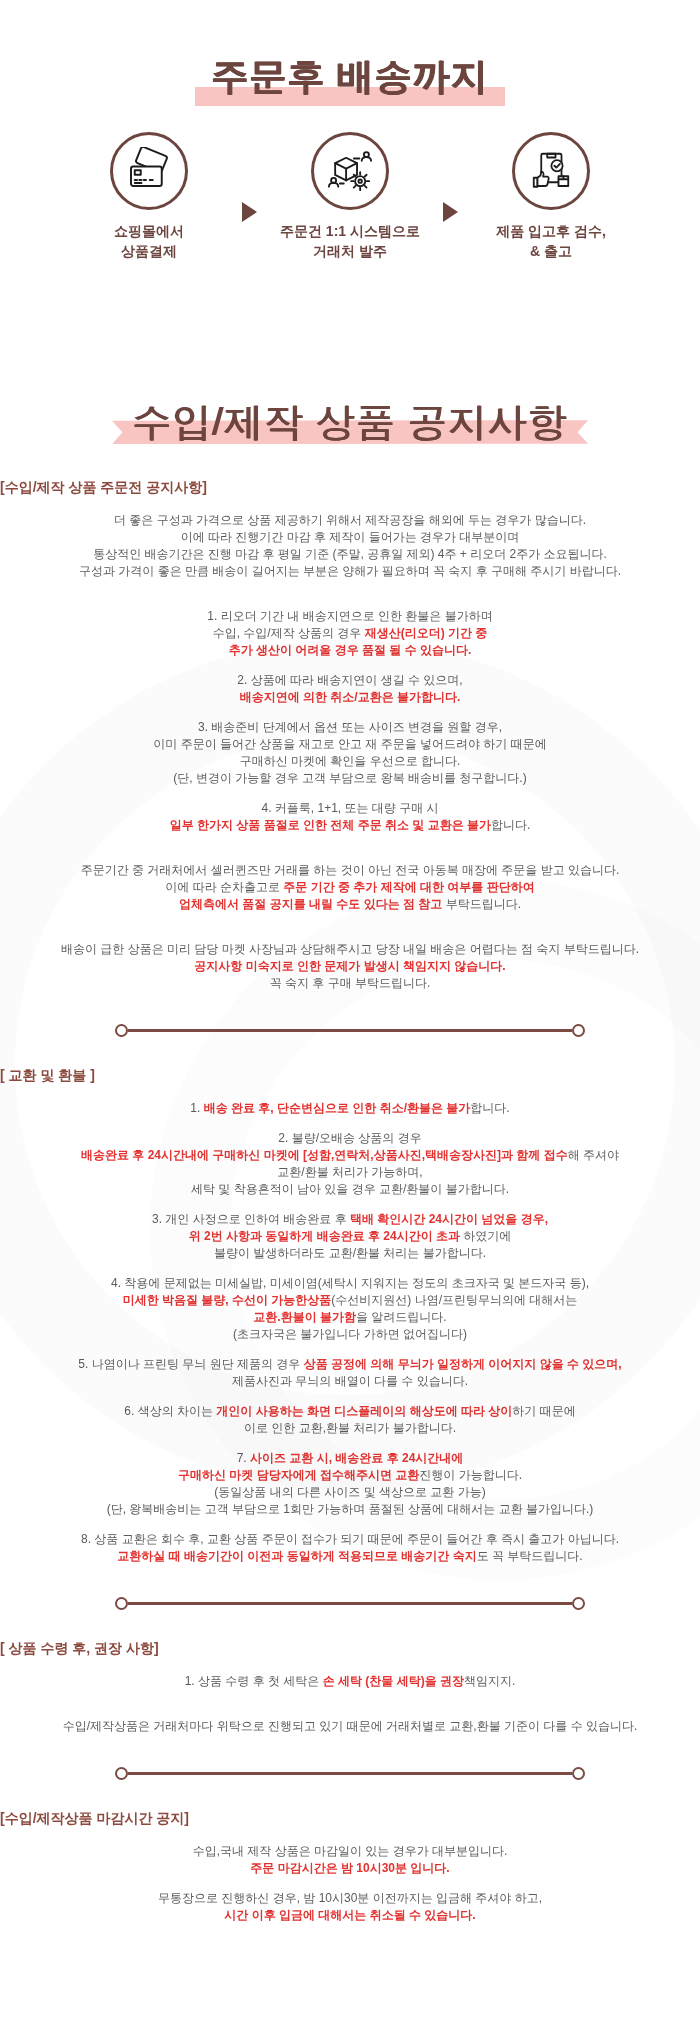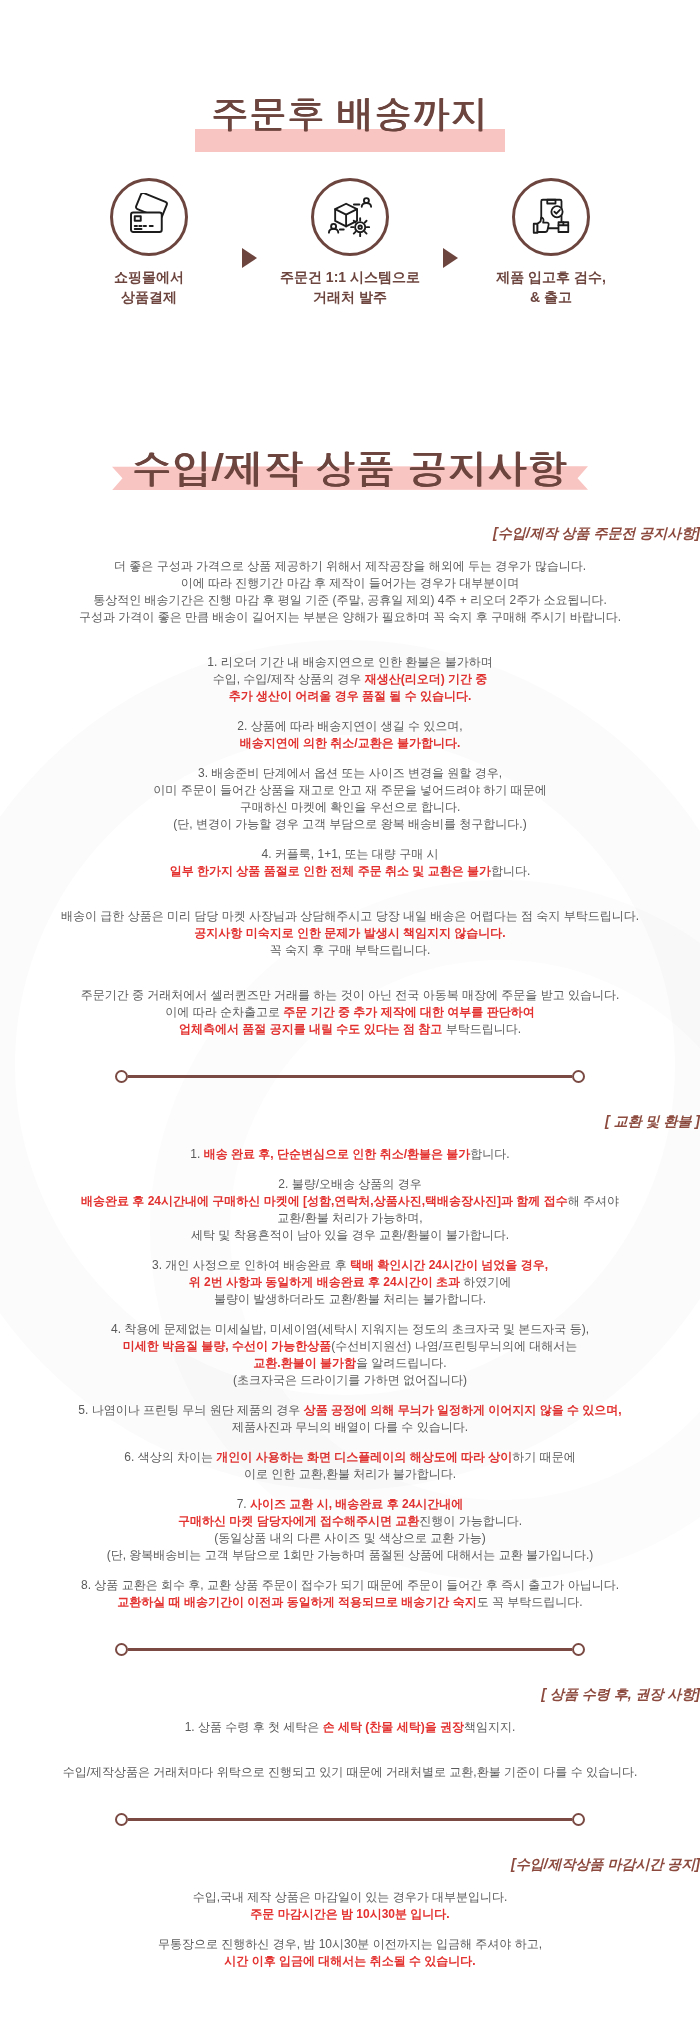--- a/index.html
+++ b/index.html
@@ -8,25 +8,24 @@
     background:#ffffff;font-family:"Liberation Sans","DejaVu Sans",sans-serif;
   }
   
   .wm{position:absolute;border-radius:50%;pointer-events:none;}
   .wm1{left:-80px;top:640px;width:660px;height:660px;border:95px solid rgba(80,80,80,0.022);}
   .wm2{left:150px;top:880px;width:540px;height:540px;border:80px solid rgba(80,80,80,0.018);}
 
   
   .main-title{text-align:center;margin:0;padding-top:52px;}
   .main-title .hl{
-    display:inline-block;font-size:37px;font-weight:normal;color:#6d453f;letter-spacing:1px;
+    display:inline-block;font-size:37px;font-weight:bold;color:#6d453f;letter-spacing:1px;
     text-shadow:0.7px 0 currentColor,-0.7px 0 currentColor;
     background:linear-gradient(to top,#f9c5c2 36%,rgba(255,255,255,0) 36%);
-    padding:0 16px 13px;
-    margin-top:37px;
+    padding:0 16px 4px;
   }
   .steps{display:flex;justify-content:center;align-items:center;margin-top:26px;position:relative;}
   .step{width:186px;display:flex;flex-direction:column;align-items:center;}
   .step-circle{
     width:78px;height:78px;border:3.5px solid #6d453f;border-radius:50%;background:#fff;
     display:flex;align-items:center;justify-content:center;box-sizing:border-box;
   }
   .step-label{
     margin-top:12px;font-size:14px;font-weight:bold;color:#6d453f;text-align:center;
     line-height:1.4;white-space:pre-line;
@@ -42,21 +41,21 @@
     position:absolute;left:112px;right:112px;top:25px;height:24px;background:#f9c5c2;
     clip-path:polygon(0% 2%,100% 0%,97.8% 50%,100% 98%,0% 100%,2.2% 50%);
   }
   .notice-title{
     position:relative;font-size:39px;font-weight:normal;color:#6d453f;letter-spacing:1px;margin:0;
     text-shadow:0.7px 0 currentColor,-0.7px 0 currentColor;
   }
 
   
   #notice-sections{margin-top:8px;padding-bottom:60px;}
-  .sec-header{text-align:right;font-size:14px;font-weight:bold;color:#8c4a3e;margin:30px 0 15px;font-style:italic;}
+  .sec-header{text-align:left;font-size:14px;font-weight:bold;color:#8c4a3e;margin:30px 0 15px;}
   .para{
     text-align:center;font-size:12px;line-height:17px;color:#5a5a5a;margin:13px 18px;
     white-space:pre-line;
   }
   .para.gap{margin-top:28px;}
   .seg-r{color:#e33230;font-weight:bold;}
   .divider{display:flex;align-items:center;width:470px;margin:32px auto 8px;}
   .divider .ring{
     width:9px;height:9px;border:2.5px solid #7a4a43;border-radius:50%;background:#fff;flex:0 0 auto;
   }
@@ -148,44 +147,44 @@
 수입, 수입/제작 상품의 경우 </span><span class="seg-r">재생산(리오더) 기간 중
 추가 생산이 어려울 경우 품절 될 수 있습니다.</span></p>
       <p class="para"><span class="seg-g">2. 상품에 따라 배송지연이 생길 수 있으며,
 </span><span class="seg-r">배송지연에 의한 취소/교환은 불가합니다.</span></p>
       <p class="para"><span class="seg-g">3. 배송준비 단계에서 옵션 또는 사이즈 변경을 원할 경우,
 이미 주문이 들어간 상품을 재고로 안고 재 주문을 넣어드려야 하기 때문에
 구매하신 마켓에 확인을 우선으로 합니다.
 (단, 변경이 가능할 경우 고객 부담으로 왕복 배송비를 청구합니다.)</span></p>
       <p class="para"><span class="seg-g">4. 커플룩, 1+1, 또는 대량 구매 시
 </span><span class="seg-r">일부 한가지 상품 품절로 인한 전체 주문 취소 및 교환은 불가</span><span class="seg-g">합니다.</span></p>
+      <p class="para gap"><span class="seg-g">주문기간 중 거래처에서 셀러퀸즈만 거래를 하는 것이 아닌 전국 아동복 매장에 주문을 받고 있습니다.
+이에 따라 순차출고로 </span><span class="seg-r">주문 기간 중 추가 제작에 대한 여부를 판단하여
+업체측에서 품절 공지를 내릴 수도 있다는 점 참고</span><span class="seg-g"> 부탁드립니다.</span></p>
       <p class="para gap"><span class="seg-g">배송이 급한 상품은 미리 담당 마켓 사장님과 상담해주시고 당장 내일 배송은 어렵다는 점 숙지 부탁드립니다.
 </span><span class="seg-r">공지사항 미숙지로 인한 문제가 발생시 책임지지 않습니다.
 </span><span class="seg-g">꼭 숙지 후 구매 부탁드립니다.</span></p>
-      <p class="para gap"><span class="seg-g">주문기간 중 거래처에서 셀러퀸즈만 거래를 하는 것이 아닌 전국 아동복 매장에 주문을 받고 있습니다.
-이에 따라 순차출고로 </span><span class="seg-r">주문 기간 중 추가 제작에 대한 여부를 판단하여
-업체측에서 품절 공지를 내릴 수도 있다는 점 참고</span><span class="seg-g"> 부탁드립니다.</span></p>
       <div class="divider">
         <span class="ring"></span>
         <span class="rule"></span>
         <span class="ring"></span>
       </div>
       <div class="sec-header">[ 교환 및 환불 ]</div>
       <p class="para"><span class="seg-g">1. </span><span class="seg-r">배송 완료 후, 단순변심으로 인한 취소/환불은 불가</span><span class="seg-g">합니다.</span></p>
       <p class="para"><span class="seg-g">2. 불량/오배송 상품의 경우
 </span><span class="seg-r">배송완료 후 24시간내에 구매하신 마켓에 [성함,연락처,상품사진,택배송장사진]과 함께 접수</span><span class="seg-g">해 주셔야
 교환/환불 처리가 가능하며,
 세탁 및 착용흔적이 남아 있을 경우 교환/환불이 불가합니다.</span></p>
       <p class="para"><span class="seg-g">3. 개인 사정으로 인하여 배송완료 후 </span><span class="seg-r">택배 확인시간 24시간이 넘었을 경우,
 위 2번 사항과 동일하게 배송완료 후 24시간이 초과</span><span class="seg-g"> 하였기에
 불량이 발생하더라도 교환/환불 처리는 불가합니다.</span></p>
       <p class="para"><span class="seg-g">4. 착용에 문제없는 미세실밥, 미세이염(세탁시 지워지는 정도의 초크자국 및 본드자국 등),
 </span><span class="seg-r">미세한 박음질 불량, 수선이 가능한상품</span><span class="seg-g">(수선비지원선) 나염/프린팅무늬의에 대해서는
 </span><span class="seg-r">교환.환불이 불가함</span><span class="seg-g">을 알려드립니다.
-(초크자국은 드라이기를 가하면 없어집니다)</span></p>
+(초크자국은 불가입니다 가하면 없어집니다)</span></p>
       <p class="para"><span class="seg-g">5. 나염이나 프린팅 무늬 원단 제품의 경우 </span><span class="seg-r">상품 공정에 의해 무늬가 일정하게 이어지지 않을 수 있으며,</span><span class="seg-g">
 제품사진과 무늬의 배열이 다를 수 있습니다.</span></p>
       <p class="para"><span class="seg-g">6. 색상의 차이는 </span><span class="seg-r">개인이 사용하는 화면 디스플레이의 해상도에 따라 상이</span><span class="seg-g">하기 때문에
 이로 인한 교환,환불 처리가 불가합니다.</span></p>
       <p class="para"><span class="seg-g">7. </span><span class="seg-r">사이즈 교환 시, 배송완료 후 24시간내에
 구매하신 마켓 담당자에게 접수해주시면 교환</span><span class="seg-g">진행이 가능합니다.
 (동일상품 내의 다른 사이즈 및 색상으로 교환 가능)
 (단, 왕복배송비는 고객 부담으로 1회만 가능하며 품절된 상품에 대해서는 교환 불가입니다.)</span></p>
       <p class="para"><span class="seg-g">8. 상품 교환은 회수 후, 교환 상품 주문이 접수가 되기 때문에 주문이 들어간 후 즉시 출고가 아닙니다.
 </span><span class="seg-r">교환하실 때 배송기간이 이전과 동일하게 적용되므로 배송기간 숙지</span><span class="seg-g">도 꼭 부탁드립니다.</span></p>

